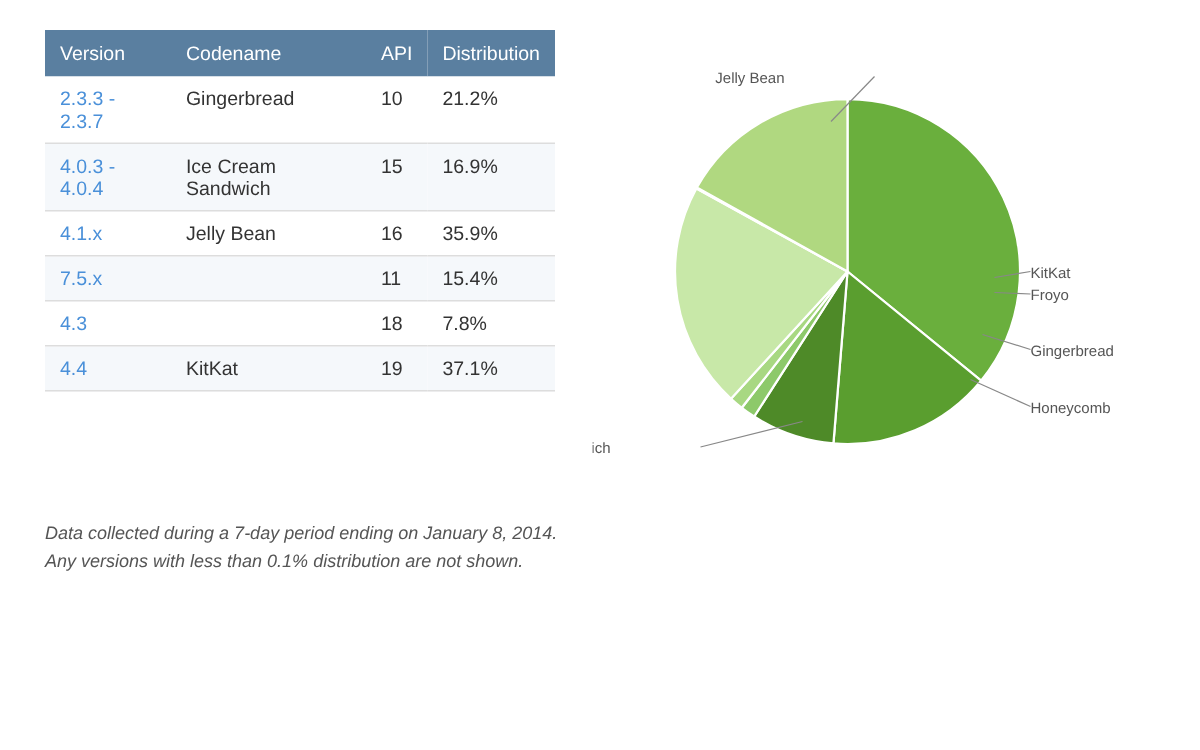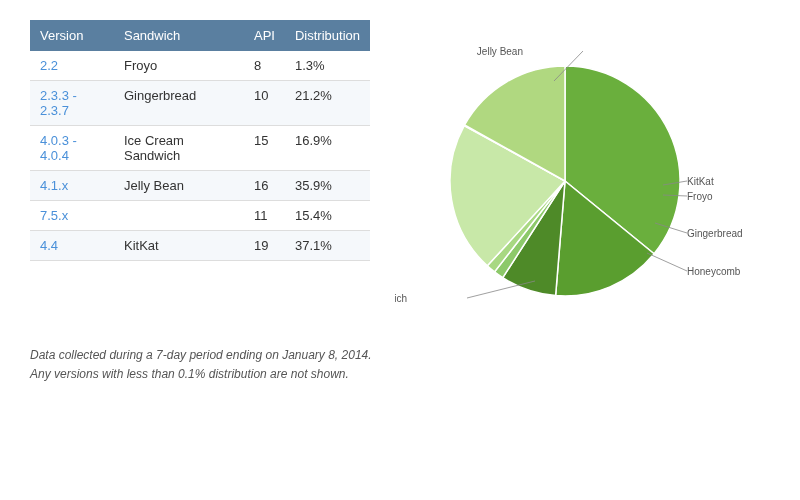--- a/index.html
+++ b/index.html
@@ -79,32 +79,26 @@
 </head>
 <body>
 
 <div class="container">
   <div class="main-content">
     <div class="table-section">
       <table>
         <thead>
           <tr>
             <th>Version</th>
-            <th>Sandwich</th>
+            <th>Codename</th>
             <th>API</th>
             <th>Distribution</th>
           </tr>
         </thead>
         <tbody id="table-body">
-        <tr>
-    <td><a class="version-link" href="#">2.2</a></td>
-    <td>Froyo</td>
-    <td>8</td>
-    <td>1.3%</td>
-  </tr>
             <tr>
     <td><a class="version-link" href="#">2.3.3 - 2.3.7</a></td>
     <td>Gingerbread</td>
     <td>10</td>
     <td>21.2%</td>
   </tr>
             <tr>
     <td><a class="version-link" href="#">4.0.3 - 4.0.4</a></td>
     <td>Ice Cream Sandwich</td>
     <td>15</td>
@@ -114,20 +108,26 @@
     <td><a class="version-link" href="#">4.1.x</a></td>
     <td>Jelly Bean</td>
     <td>16</td>
     <td>35.9%</td>
   </tr>
             <tr>
     <td><a class="version-link" href="#">7.5.x</a></td>
     <td></td>
     <td>11</td>
     <td>15.4%</td>
+  </tr>
+            <tr>
+    <td><a class="version-link" href="#">4.3</a></td>
+    <td></td>
+    <td>18</td>
+    <td>7.8%</td>
   </tr>
             <tr>
     <td><a class="version-link" href="#">4.4</a></td>
     <td>KitKat</td>
     <td>19</td>
     <td>37.1%</td>
   </tr>
           </tbody>
       </table>
     </div>

